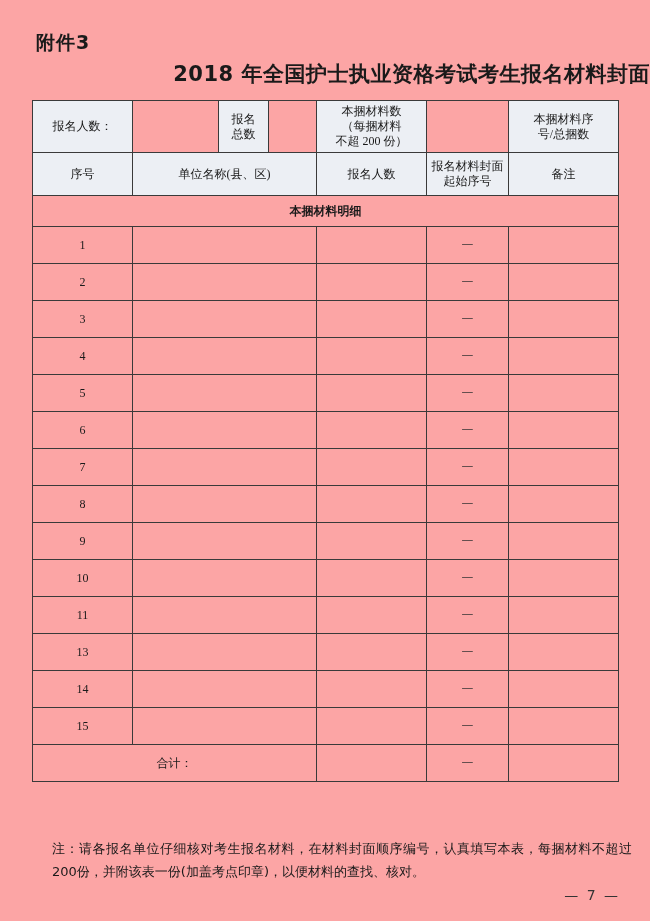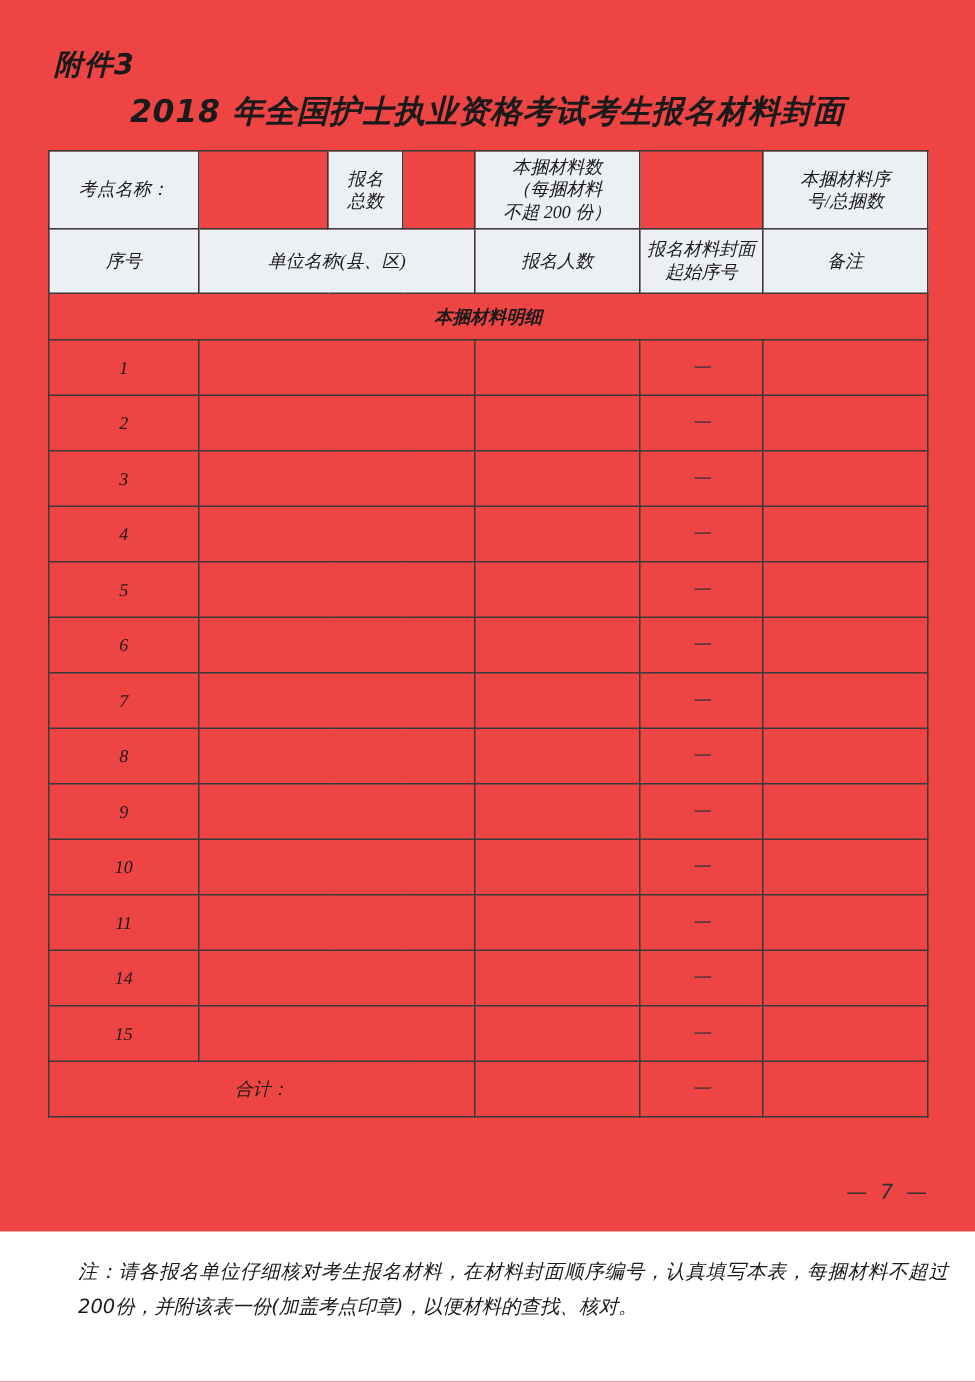--- a/index.html
+++ b/index.html
@@ -12,39 +12,38 @@
     background: #ffffff;
     font-family: "Liberation Serif", serif;
     color: #1a1a1a;
     position: relative;
     overflow: hidden;
   }
   .page {
     position: absolute;
     top: 0; left: 0;
     width: 650px;
-    height: 821px;
-    background: #ef4444;
-    font-style: italic;
+    height: 921px;
+    background: #fca5a5;
   }
   .attachment-label {
     position: absolute;
     left: 36px;
     top: 30px;
     font-size: 19px;
     font-weight: bold;
     letter-spacing: 1px;
     font-family: "DejaVu Sans", sans-serif;
   }
   .doc-title {
     position: absolute;
     left: 0;
     top: 60px;
     width: 650px;
-    text-align: center;
+    text-align: right;
     font-size: 21px;
     font-weight: bold;
     letter-spacing: 0.5px;
     font-family: "DejaVu Sans", sans-serif;
   }
   table.form {
     position: absolute;
     left: 32px;
     top: 100px;
     width: 586px;
@@ -139,21 +138,21 @@
       <col style="width:86px">
       <col style="width:50px">
       <col style="width:48px">
       <col style="width:110px">
       <col style="width:82px">
       <col style="width:110px">
     </colgroup>
 
     <tbody>
         <tr class="row-head">
-      <td class="hdr-cell left-pad">考点名称：</td>
+      <td class="hdr-cell left-pad">报名人数：</td>
       <td></td>
       <td class="hdr-cell small-txt">报名<br>总数</td>
       <td></td>
       <td class="hdr-cell tiny-txt">本捆材料数<br>（每捆材料<br>不超 200 份）</td>
       <td></td>
       <td class="hdr-cell small-txt">本捆材料序<br>号/总捆数</td>
     </tr>
 
     <tr>
       <td class="col-head">序号</td>
@@ -238,20 +237,27 @@
       <td></td>
     </tr>
     <tr class="data-row">
       <td>11</td>
       <td colspan="3"></td>
       <td></td>
       <td class="dash">一</td>
       <td></td>
     </tr>
     <tr class="data-row">
+      <td>13</td>
+      <td colspan="3"></td>
+      <td></td>
+      <td class="dash">一</td>
+      <td></td>
+    </tr>
+    <tr class="data-row">
       <td>14</td>
       <td colspan="3"></td>
       <td></td>
       <td class="dash">一</td>
       <td></td>
     </tr>
     <tr class="data-row">
       <td>15</td>
       <td colspan="3"></td>
       <td></td>

